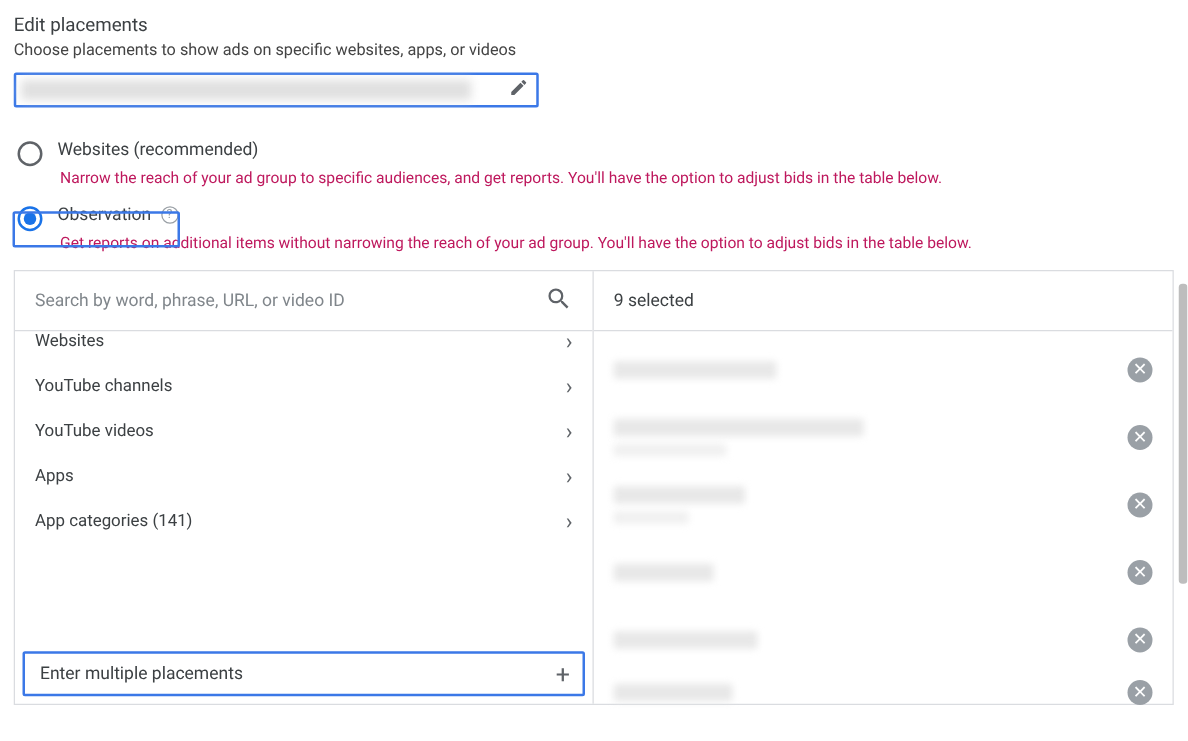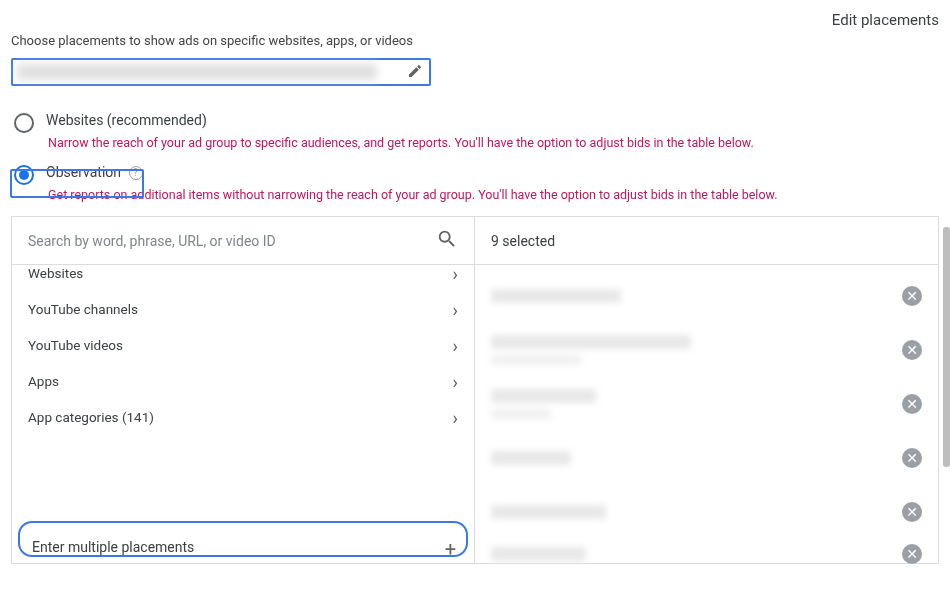--- a/index.html
+++ b/index.html
@@ -9,21 +9,21 @@
     color: #3c4043;
     background: #fff;
     width: 950px;
     height: 593px;
     overflow: hidden;
     position: relative;
   }
   .container { padding: 11px 11px 0 11px; }
   .header-row {
     display: flex;
-    justify-content: flex-end;
+    justify-content: space-between;
     align-items: flex-start;
     margin-bottom: 4px;
   }
   .title {
     font-size: 15px;
     color: #3c4043;
     font-weight: 400;
   }
   .edit-all-btn {
     border: 1px solid #dadce0;
@@ -135,25 +135,25 @@
   .cat-list { flex: 1; overflow: hidden; }
   .cat-item {
     display: flex; justify-content: space-between; align-items: flex-start;
     padding: 0 16px; height: 36px;
     font-size: 13.5px; color: #3c4043;
     cursor: pointer;
   }
   .chev { color: #5f6368; font-size: 18px; line-height: 1;}
   .enter-multiple {
     border: 2px solid #3b78e7;
-    border-radius: 14px;
+    border-radius: 2px;
     margin: 6px;
     height: 36px;
-    display: flex; align-items: flex-start; justify-content: space-between;
-    padding: 16px 10px 0 12px;
+    display: flex; align-items: center; justify-content: space-between;
+    padding: 0 10px 0 12px;
     font-size: 14px; color: #3c4043;
     cursor: pointer;
   }
   .plus { font-size: 20px; color: #5f6368; line-height: 1; }
   .right-header {
     height: 48px; display: flex; align-items: center;
     padding: 0 16px; border-bottom: 1px solid #dadce0;
     font-size: 14px; color: #3c4043;
   }
   .sel-list { padding: 4px 0; position: relative; }

